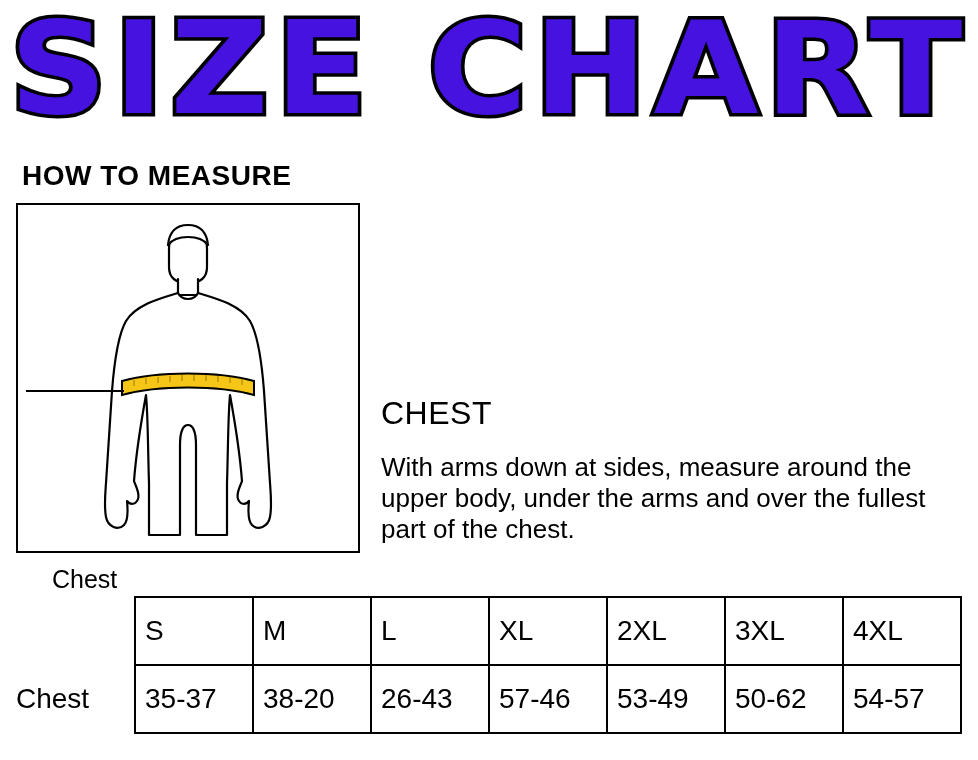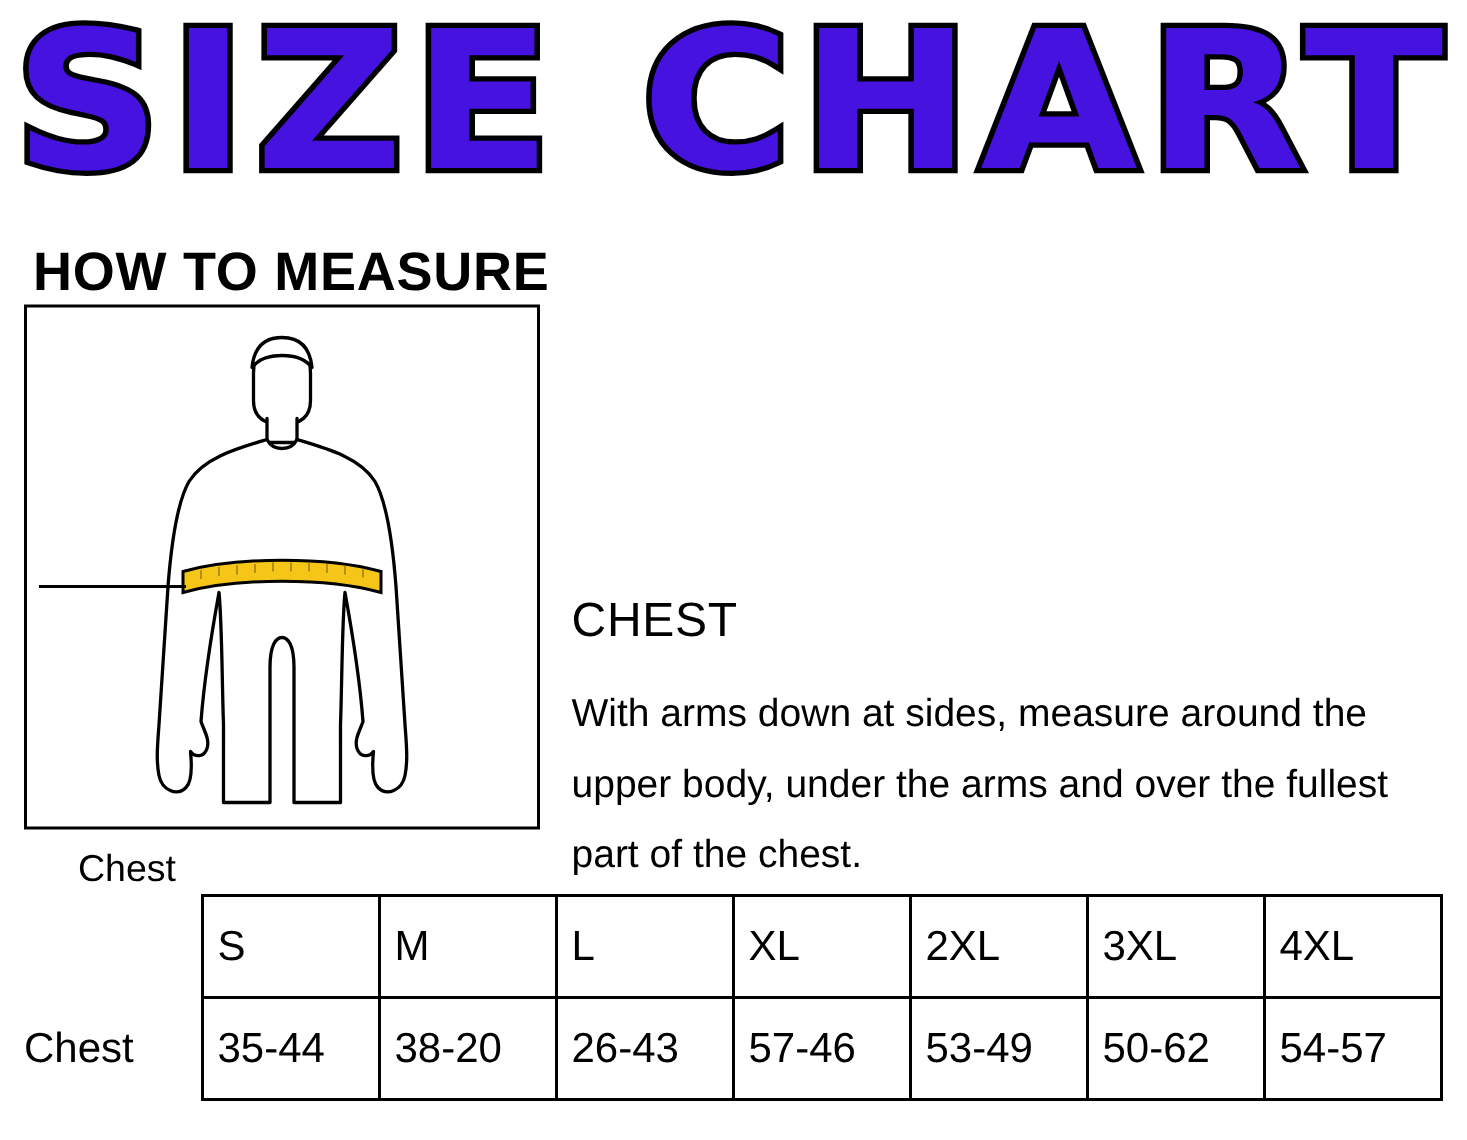--- a/index.html
+++ b/index.html
@@ -39,21 +39,21 @@
     white-space: nowrap;
   }
 
   
   .how-to {
     position: absolute;
     left: 22px;
     top: 160px;
     font-family: "Liberation Sans", sans-serif;
     font-weight: 700;
-    font-size: 36px;
+    font-size: 28px;
     letter-spacing: 0.5px;
   }
 
   
   .figure-box {
     position: absolute;
     left: 16px;
     top: 203px;
     width: 344px;
     height: 350px;
@@ -83,21 +83,21 @@
     font-size: 32px;
     letter-spacing: 0.5px;
   }
   .desc-body {
     position: absolute;
     left: 381px;
     top: 452px;
     width: 590px;
     font-family: "Liberation Sans", sans-serif;
     font-size: 26px;
-    line-height: 47px;
+    line-height: 31px;
   }
 
   
   .size-table {
     position: absolute;
     left: 10px;
     top: 596px;
     border-collapse: collapse;
     table-layout: fixed;
   }
@@ -205,21 +205,21 @@
       <td class="col">S</td>
       <td class="col">M</td>
       <td class="col">L</td>
       <td class="col">XL</td>
       <td class="col">2XL</td>
       <td class="col">3XL</td>
       <td class="col">4XL</td>
     </tr>
     <tr>
       <td class="rowlabel">Chest</td>
-      <td class="col">35-44</td>
+      <td class="col">35-37</td>
       <td class="col">38-20</td>
       <td class="col">26-43</td>
       <td class="col">57-46</td>
       <td class="col">53-49</td>
       <td class="col">50-62</td>
       <td class="col">54-57</td>
     </tr>
   </tbody>
 </table>
 

